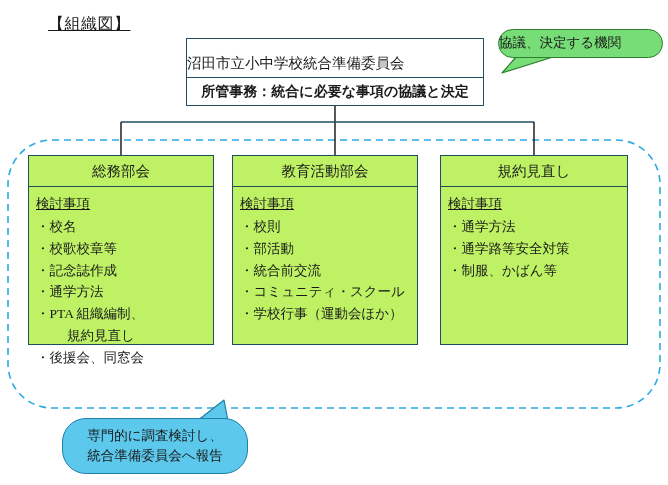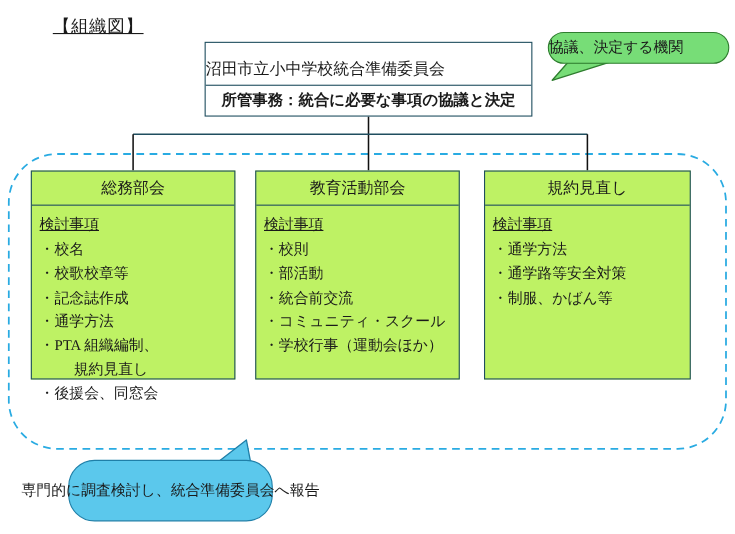--- a/index.html
+++ b/index.html
@@ -138,21 +138,21 @@
     position: absolute;
     left: 62px;
     top: 418px;
     width: 186px;
     height: 56px;
     border: 1.4px solid #1f7fa8;
     border-radius: 24px;
     background: #5bc8ec;
     box-sizing: border-box;
     display: flex;
-    flex-direction: row;
+    flex-direction: column;
     align-items: center;
     justify-content: center;
     font-size: 13.5px;
     line-height: 1.5;
   }
   .callout-blue span { white-space: nowrap; }
 </style>
 </head>
 <body>
 

